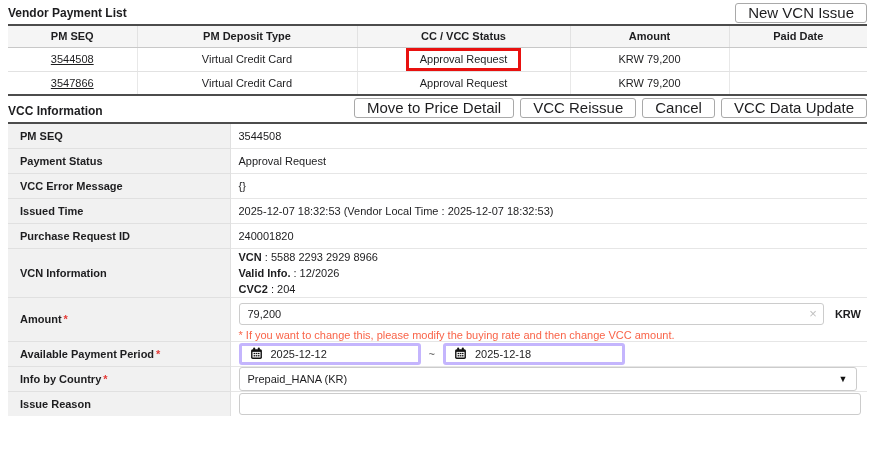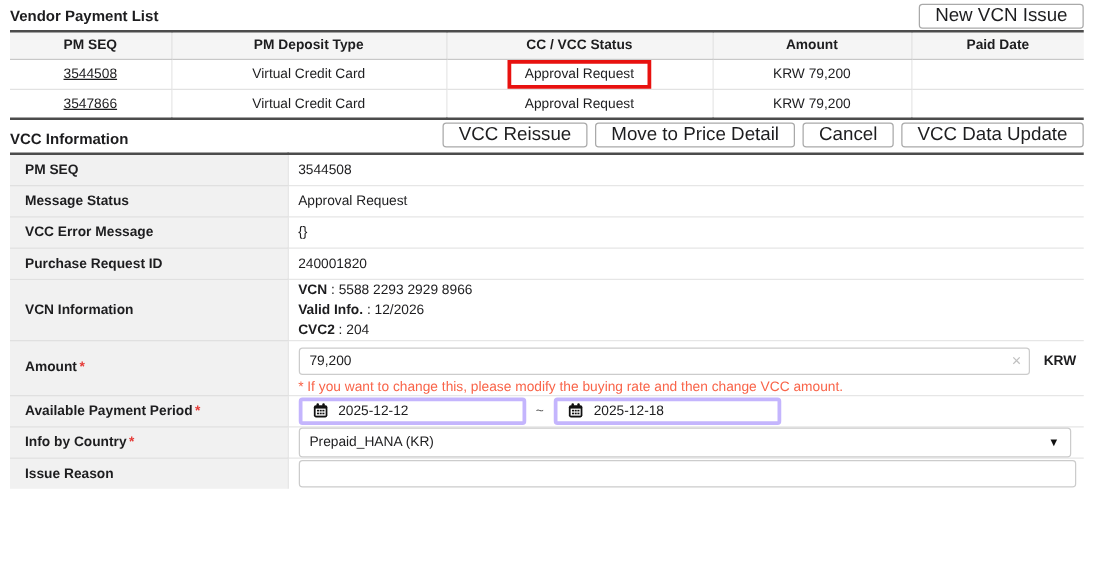--- a/index.html
+++ b/index.html
@@ -141,40 +141,44 @@
         <td>Approval Request</td>
         <td class="cell-right">KRW 79,200</td>
         <td></td>
       </tr>
     </tbody>
   </table>
 
   <div class="sec-head s2-head">
     <div class="sec-title">VCC Information</div>
     <div class="btn-row">
+      <button class="btn">Move to Price Detail</button>
       <button class="btn">VCC Reissue</button>
-      <button class="btn">Move to Price Detail</button>
       <button class="btn">Cancel</button>
       <button class="btn">VCC Data Update</button>
     </div>
   </div>
 
   <table class="form">
     <tbody>
       <tr class="row-tall1">
         <th>PM SEQ</th>
         <td>3544508</td>
       </tr>
       <tr>
-        <th>Message Status</th>
+        <th>Payment Status</th>
         <td>Approval Request</td>
       </tr>
       <tr>
         <th>VCC Error Message</th>
         <td>{}</td>
+      </tr>
+      <tr>
+        <th>Issued Time</th>
+        <td>2025-12-07 18:32:53 (Vendor Local Time : 2025-12-07 18:32:53)</td>
       </tr>
       <tr>
         <th>Purchase Request ID</th>
         <td>240001820</td>
       </tr>
       <tr class="row-vcn">
         <th>VCN Information</th>
         <td>
           <div class="vcn-line"><b>VCN</b><span> : 5588 2293 2929 8966</span></div>
           <div class="vcn-line"><b>Valid Info.</b><span> : 12/2026</span></div>

